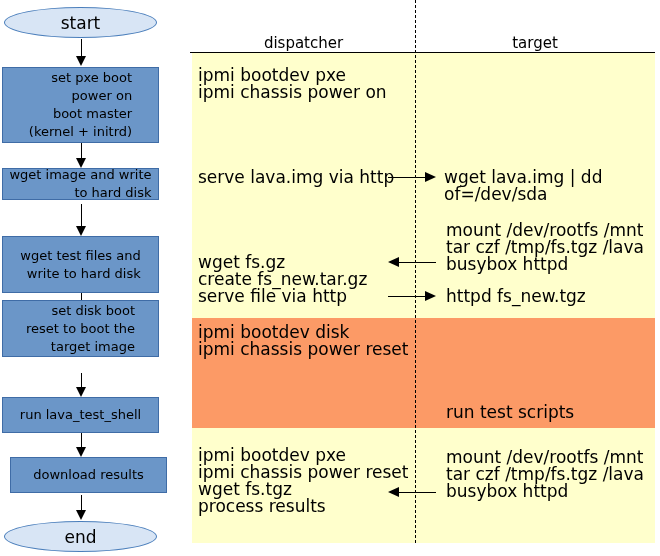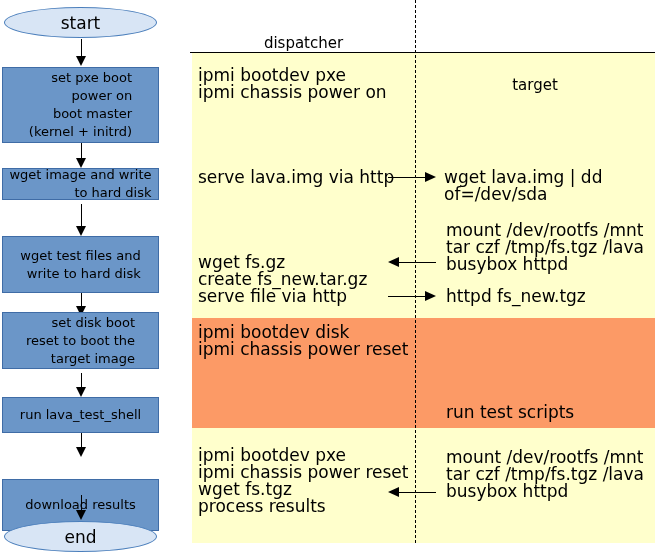--- a/index.html
+++ b/index.html
@@ -36,21 +36,21 @@
 
   
   .lane-bg{position:absolute;left:192px;width:463px;}
   .bg-y1{top:53px;height:265px;background:#ffffcc;}
   .bg-or{top:318px;height:110px;background:#fc9a66;}
   .bg-y2{top:428px;height:115px;background:#ffffcc;}
   .head-line{position:absolute;left:190px;top:52px;width:465px;height:0;border-top:1.5px solid #000;}
   .lifeline{position:absolute;left:415px;top:0;height:543px;width:0;border-left:1.5px dashed #000;}
   .colhead{position:absolute;top:34px;font-size:15px;font-weight:normal;text-align:center;}
   .colhead.left{left:192px;width:223px;}
-  .colhead.right{left:415px;width:240px;margin-top:42px;}
+  .colhead.right{left:415px;width:240px;}
 
   .seqtext{
     position:absolute;font-size:17px;line-height:17px;
     white-space:pre-line;
   }
   .harrow{position:absolute;left:388px;width:48px;height:11px;}
   .harrow .shaft{position:absolute;top:5px;border-top:1.3px solid #000;}
   .harrow.right .shaft{left:0;right:9px;}
   .harrow.left  .shaft{left:9px;right:0;}
   .harrow .head{position:absolute;top:0;width:0;height:0;
@@ -87,37 +87,37 @@
 </div>
 
 <div class="flow-node" style="top:236px;height:57px;">wget test files and
 write to hard disk</div>
 
 <div class="varrow" style="top:293px;height:23px;">
   <span class="shaft"></span>
   <span class="head"></span>
 </div>
 
-<div class="flow-node" style="top:312px;height:57px;">set disk boot
+<div class="flow-node" style="top:300px;height:57px;">set disk boot
 reset to boot the
 target image</div>
 
 <div class="varrow" style="top:373px;height:24px;">
   <span class="shaft"></span>
   <span class="head"></span>
 </div>
 
 <div class="flow-node" style="top:397px;height:36px;">run lava_test_shell</div>
 
 <div class="varrow" style="top:433px;height:24px;">
   <span class="shaft"></span>
   <span class="head"></span>
 </div>
 
-<div class="flow-node" style="top:479px;height:52px;">download results</div>
+<div class="flow-node" style="top:457px;height:36px;margin-left:8px;">download results</div>
 
 <div class="varrow" style="top:495px;height:25px;">
   <span class="shaft"></span>
   <span class="head"></span>
 </div>
 
 <div class="flow-term" style="top:521px;">end</div>
 
 <div class="lane-bg bg-y1"></div>
 <div class="lane-bg bg-or"></div>

